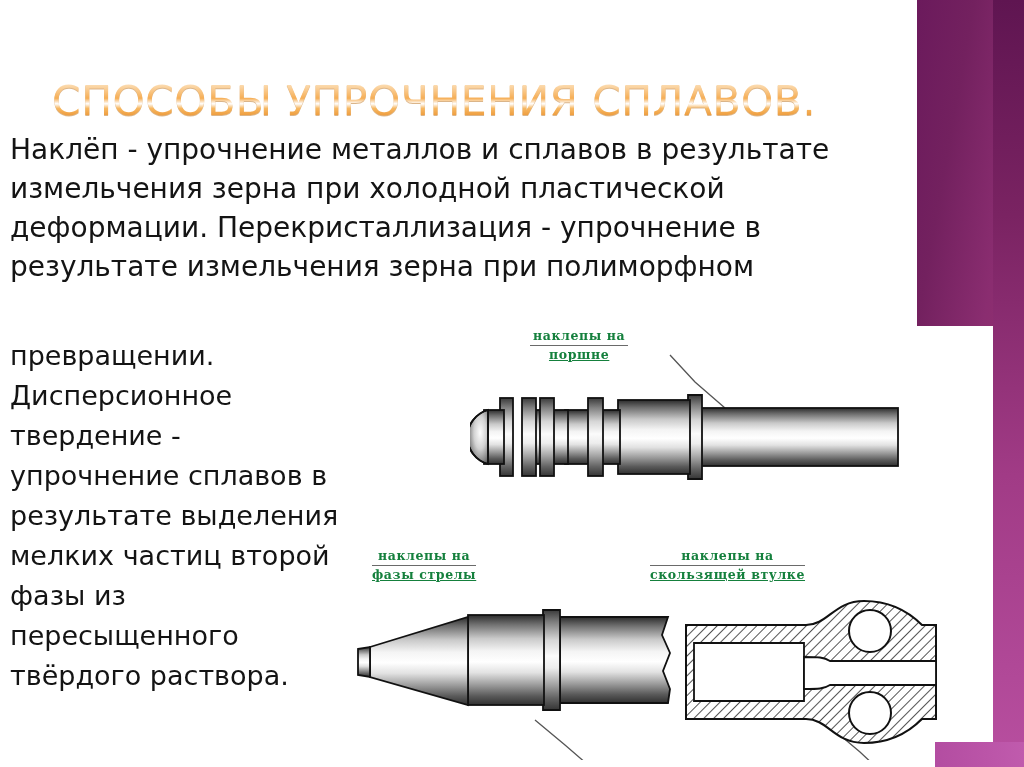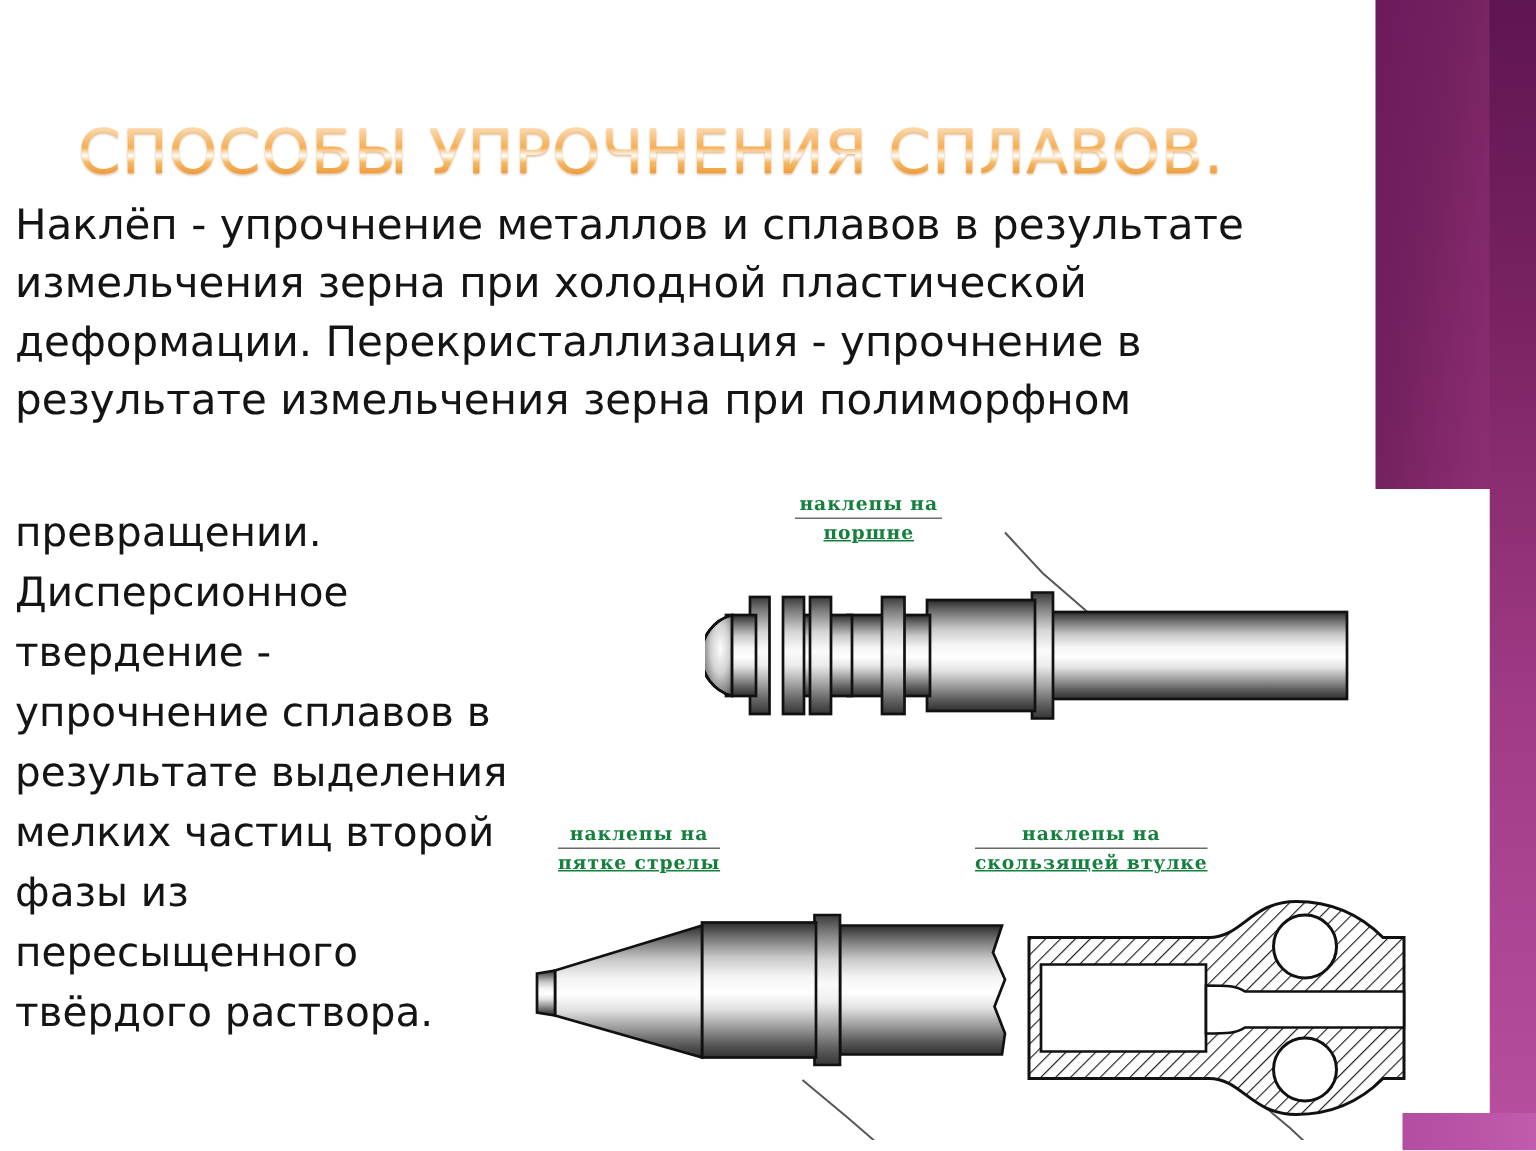--- a/index.html
+++ b/index.html
@@ -221,21 +221,21 @@
 
       <rect x="14" y="20" width="20" height="54" fill="url(#cylShade)" stroke="#111" stroke-width="1.8"></rect>
 
       <path d="M 18 20 A 28 28 0 0 0 18 74 Z" fill="url(#domeShade)" stroke="#111" stroke-width="1.8"></path>
       <path d="M 18 20 A 28 28 0 0 0 18 74" fill="none" stroke="#111" stroke-width="1.8"></path>
       <line x1="18" y1="20" x2="18" y2="74" stroke="#111" stroke-width="1.5"></line>
     </svg>
 
     <div class="callout" style="left:42px; top:228px;">
       <span class="line1">наклепы  на</span>
-      <span class="line2">пятке стрелы</span>
+      <span class="line2">фазы стрелы</span>
     </div>
 
     <svg class="svgfig" style="left:20px; top:285px;" width="330" height="130">
 
       <path d="M 210 12 L 318 12 L 312 30 L 320 48 L 313 66 L 320 84 L 318 98 L 210 98 Z" fill="url(#cylShade)" stroke="#111" stroke-width="1.8"></path>
 
       <path d="M 193 5 L 210 5 L 210 105 L 193 105 Z" fill="url(#cylShade2)" stroke="#111" stroke-width="1.8"></path>
 
       <rect x="118" y="10" width="76" height="90" fill="url(#cylShade)" stroke="#111" stroke-width="1.8"></rect>
 

